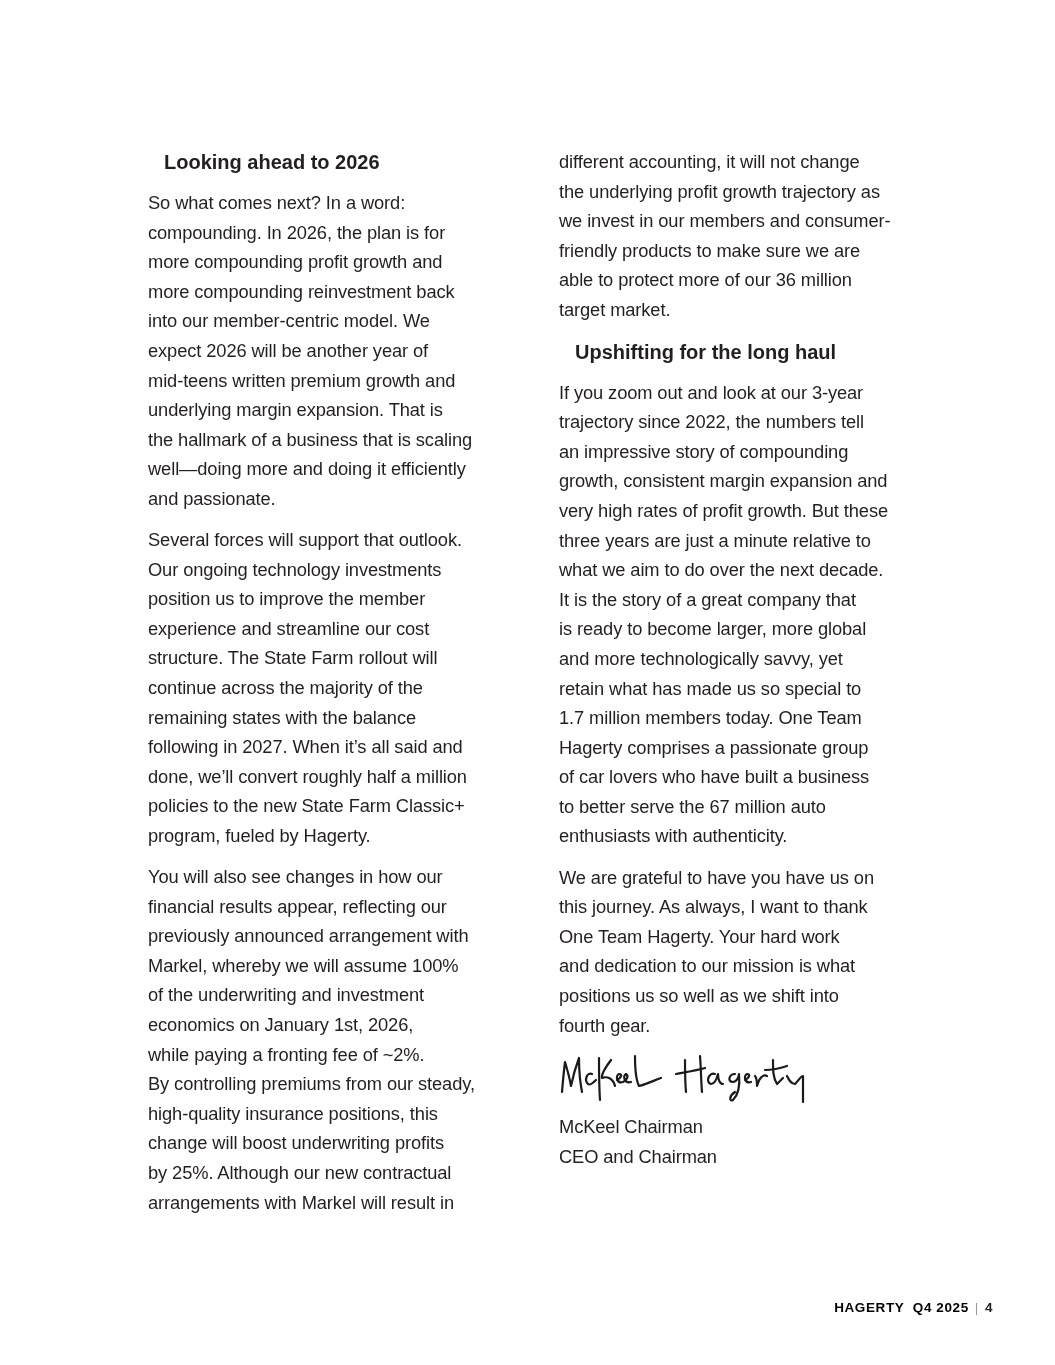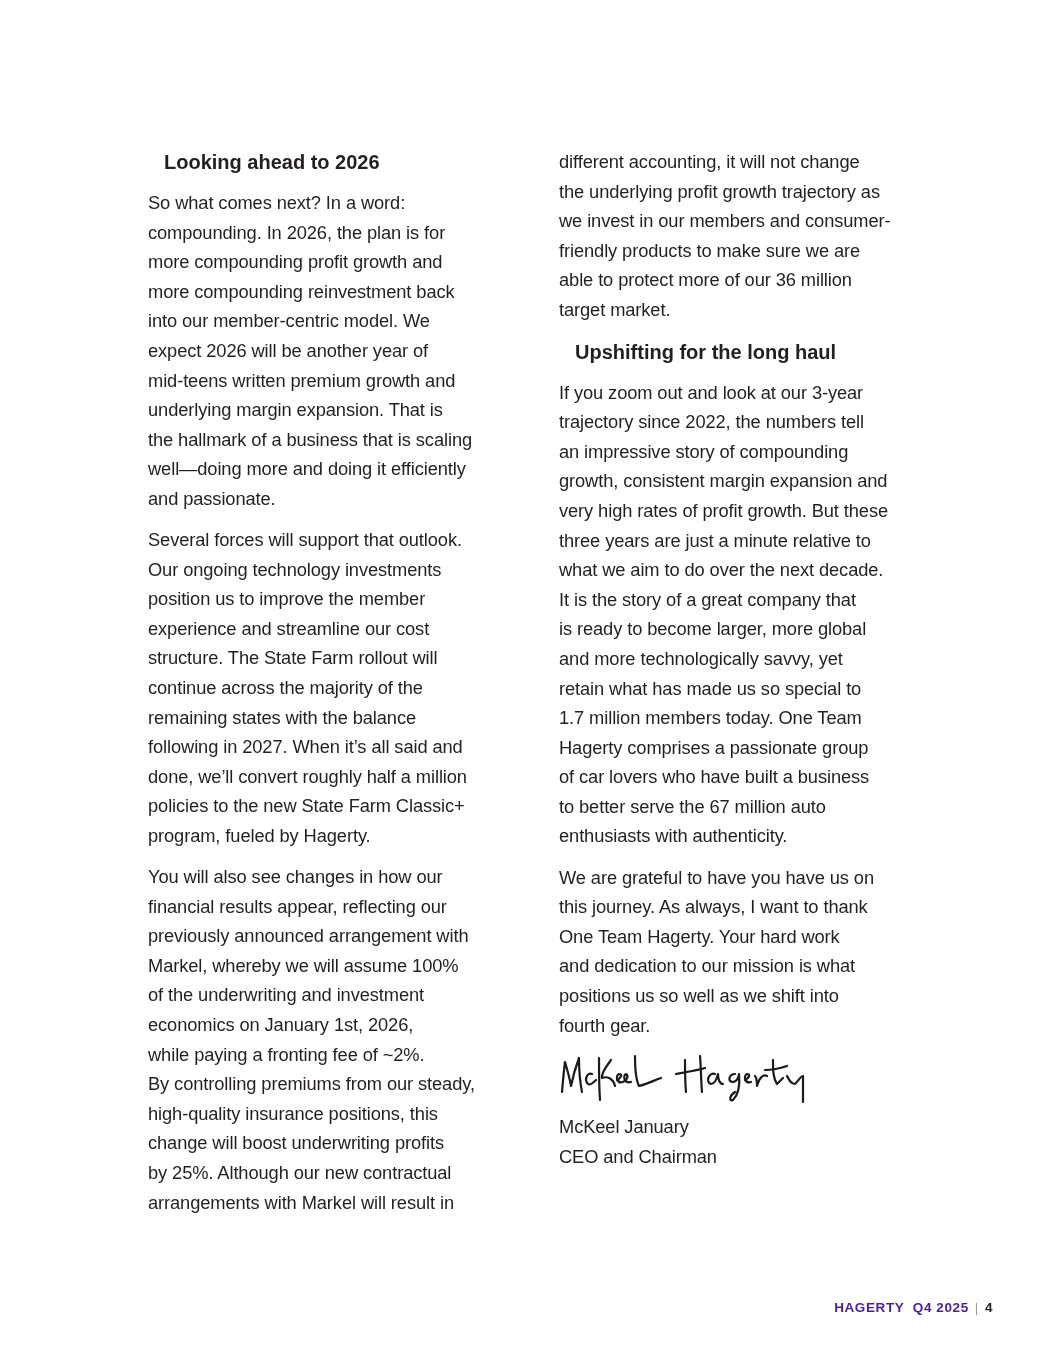--- a/index.html
+++ b/index.html
@@ -9,21 +9,21 @@
   .col-left { left: 148px; }
   .col-right { left: 559px; }
   .line { font-size: 18.3px; line-height: 29.6px; white-space: nowrap; letter-spacing: -0.1px; }
   .para { margin: 0 0 11.5px 0; }
   .heading { font-size: 20px; font-weight: bold; line-height: 30px; margin: 0 0 11px 16px; white-space: nowrap; }
   .col-right .heading { margin-top: 12px; }
   .signature { margin: 12px 0 8px 0; height: 52px; }
   .signature svg { display: block; }
   .footer { position: absolute; right: 62px; top: 1300px; font-size: 13.5px; font-weight: bold;
             letter-spacing: 0.6px; white-space: nowrap; }
-  .footer .brand { color: #4c1d95; }
+  .footer .brand { color: #000000; }
   .footer .sep { color: #9a9a9a; margin: 0 6px; font-weight: normal; }
   .footer .page { color: #231f20; }
 </style>
 </head>
 <body>
 
 <div class="col col-left">
   <div class="heading">Looking ahead to 2026</div>
   <div id="left-paras">
       <div class="para">
@@ -122,19 +122,19 @@
         <path d="M156 22 C150 20 146 30 152 32 C156 32 158 26 159 22 C159 28 161 32 164 32"></path>
         <path d="M176 22 C170 22 168 30 174 30 C178 30 180 24 180 22 C181 32 180 42 174 48 C170 50 170 44 176 40"></path>
         <path d="M186 28 C190 26 192 22 188 22 C184 24 186 32 192 30"></path>
         <path d="M196 24 C198 26 198 30 198 34 C200 26 204 22 208 24"></path>
         <path d="M214 8 C214 18 214 26 218 32 C220 30 222 28 224 26"></path>
         <path d="M206 18 C214 18 222 16 228 14"></path>
         <path d="M228 24 C230 28 232 32 236 32 C240 28 242 24 244 24 C244 32 244 42 244 50"></path>
       </g>
     </svg>
   </div>
-  <div class="line">McKeel January</div>
+  <div class="line">McKeel Chairman</div>
   <div class="line">CEO and Chairman</div>
 </div>
 
 <div class="footer">
   <span class="brand" style="white-space:pre">HAGERTY  Q4 2025</span><span class="sep">|</span><span class="page">4</span>
 </div>
 
 </body></html>

